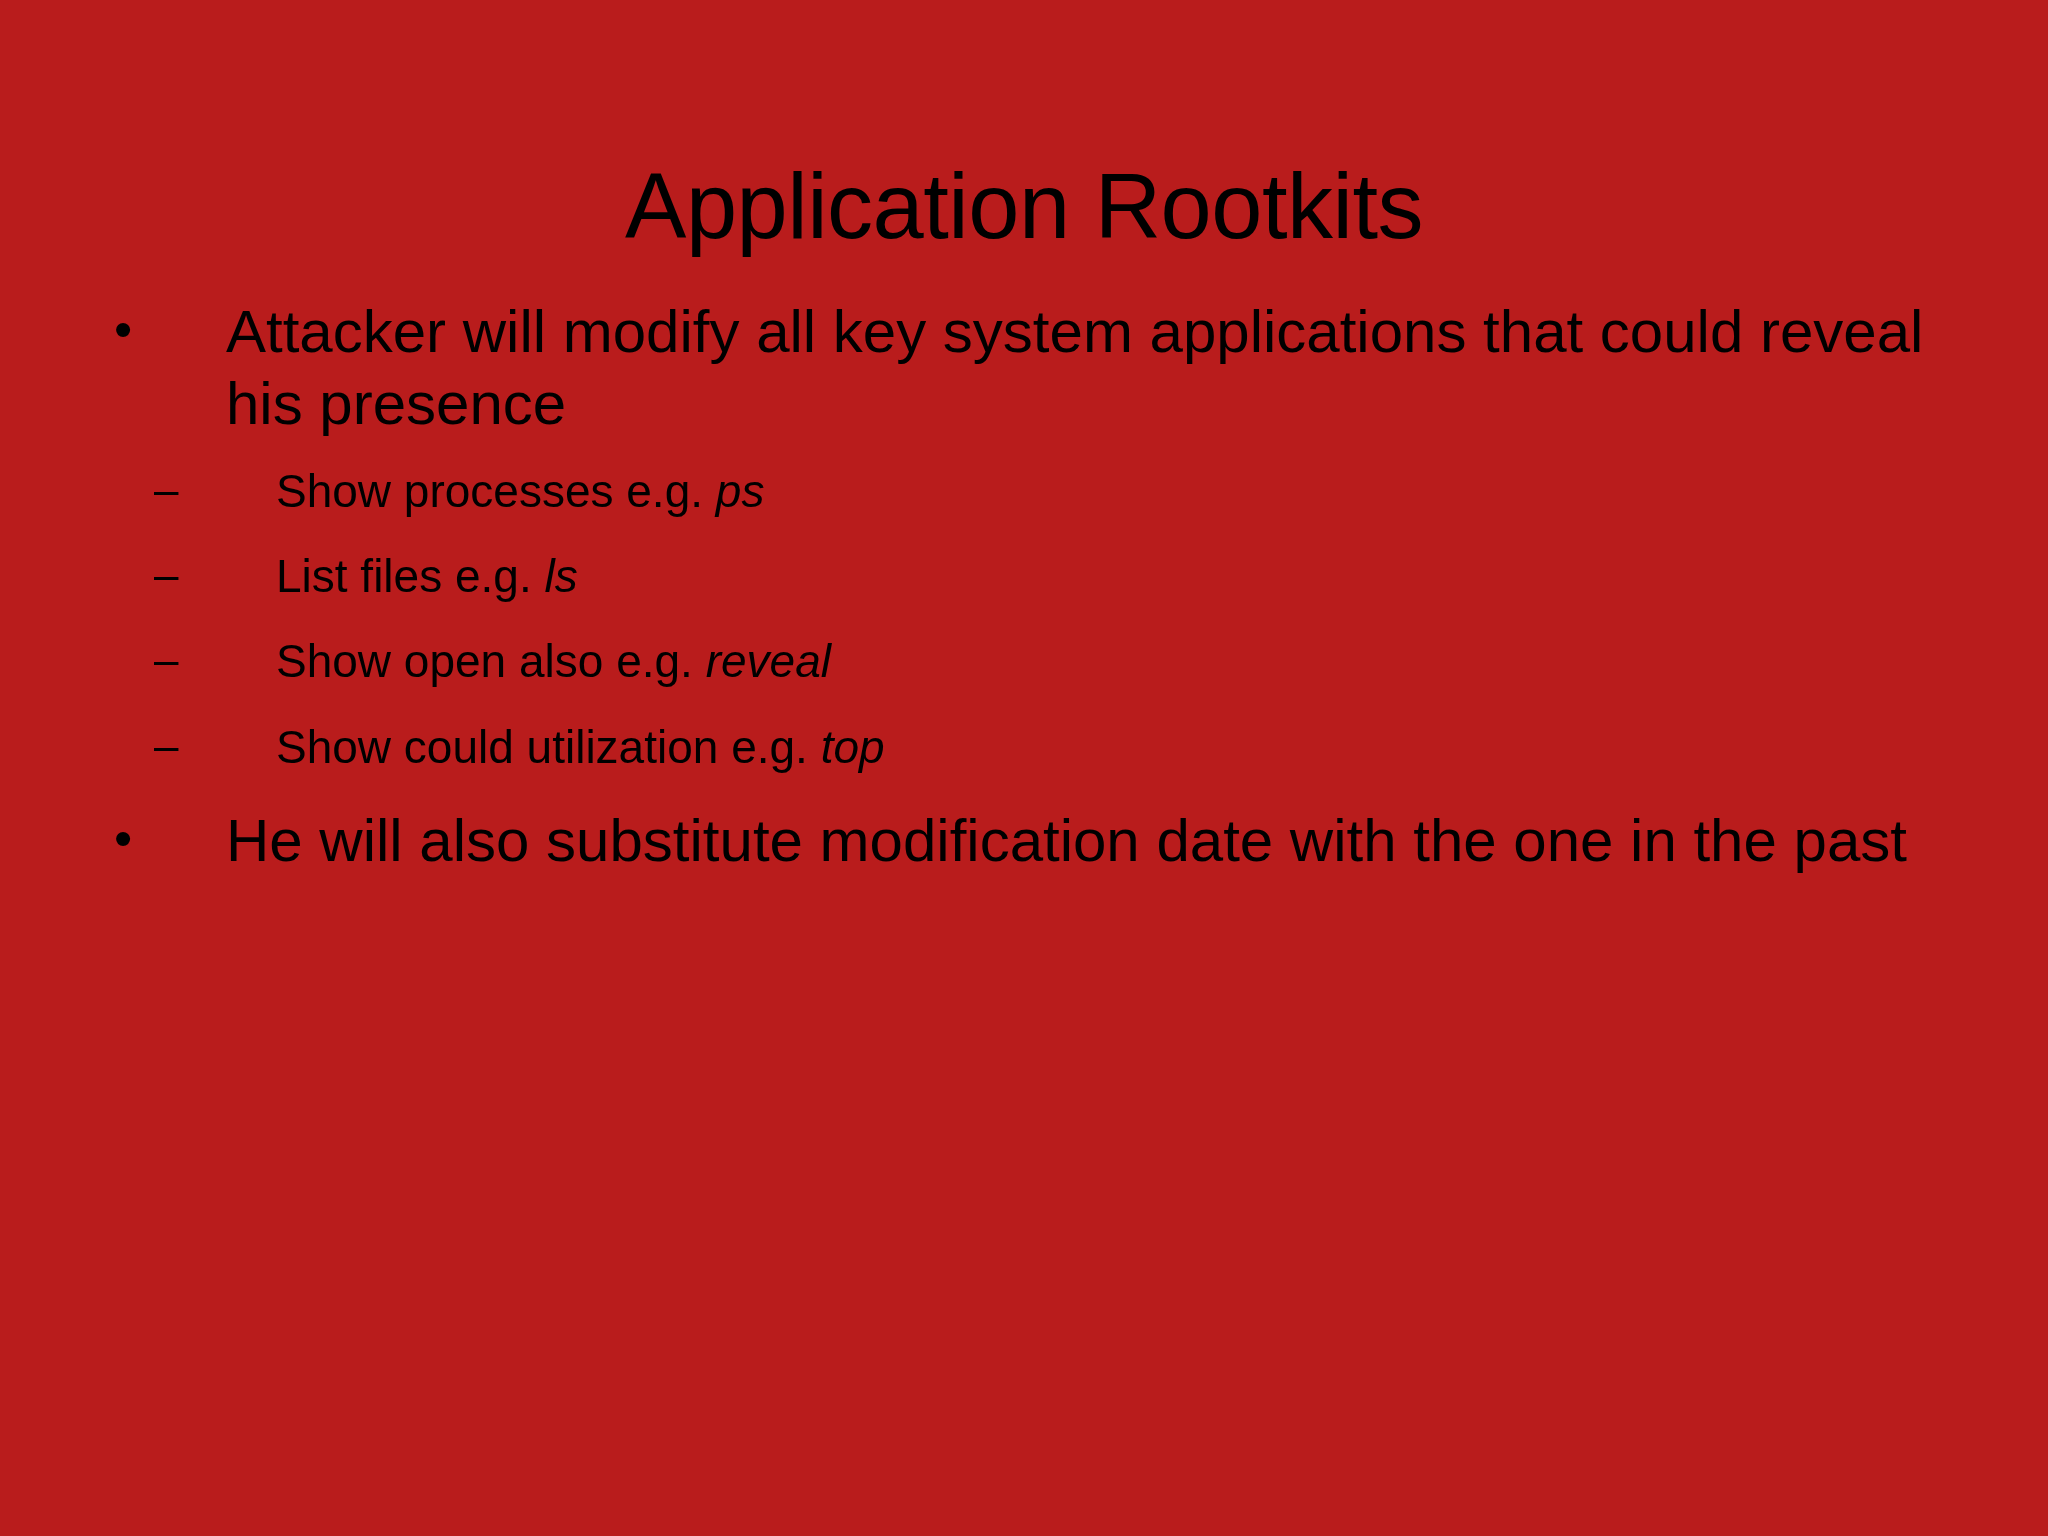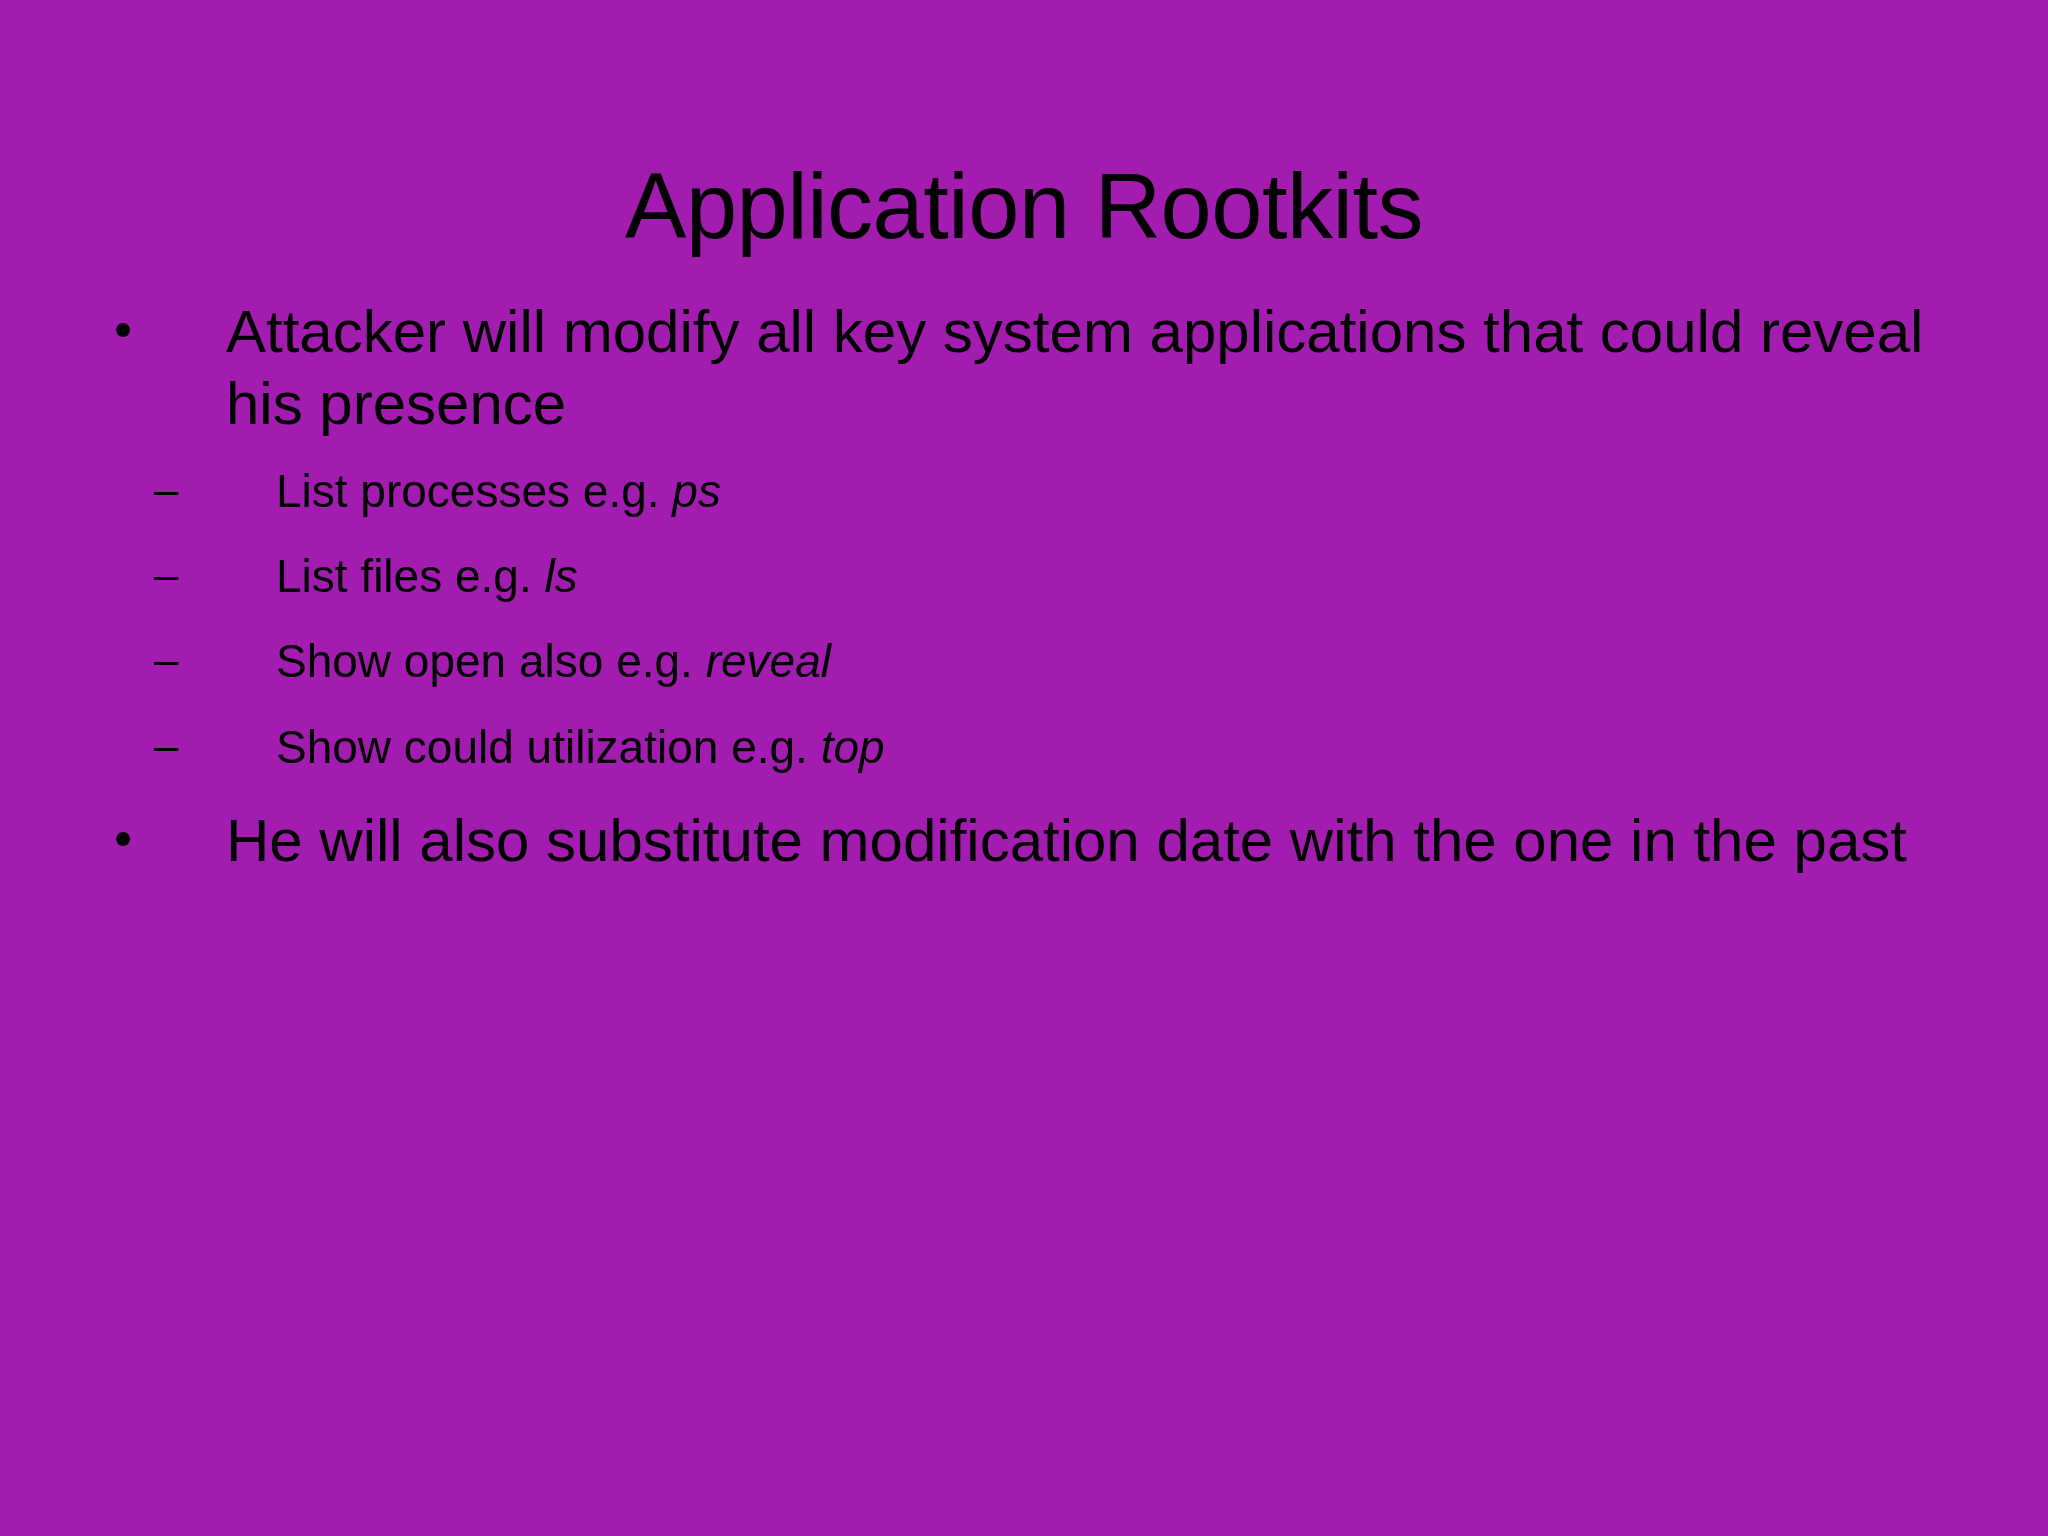--- a/index.html
+++ b/index.html
@@ -13,21 +13,21 @@
     overflow: hidden;
     font-family: "Liberation Sans", sans-serif;
     color: #000000;
     -webkit-font-smoothing: antialiased;
   }
 
   .slide {
     position: relative;
     width: 2048px;
     height: 1536px;
-    background: #a21caf;
+    background: #b91c1c;
     box-sizing: border-box;
   }
 
   
   .slide-title {
     position: absolute;
     top: 96px;
     left: 96px;
     right: 96px;
     text-align: center;
@@ -112,21 +112,21 @@
 
     <div class="bullet-l1">
       <span class="marker">•</span>
       <span class="text">Attacker will modify all key system applications that could reveal his presence</span>
     </div>
 
     <div class="sub-list">
 
       <div class="bullet-l2">
         <span class="marker">–</span>
-        <span class="text"><span>List processes e.g. </span><span class="cmd">ps</span></span>
+        <span class="text"><span>Show processes e.g. </span><span class="cmd">ps</span></span>
       </div>
 
       <div class="bullet-l2">
         <span class="marker">–</span>
         <span class="text"><span>List files e.g. </span><span class="cmd">ls</span></span>
       </div>
 
       <div class="bullet-l2">
         <span class="marker">–</span>
         <span class="text"><span>Show open also e.g. </span><span class="cmd">reveal</span></span>

